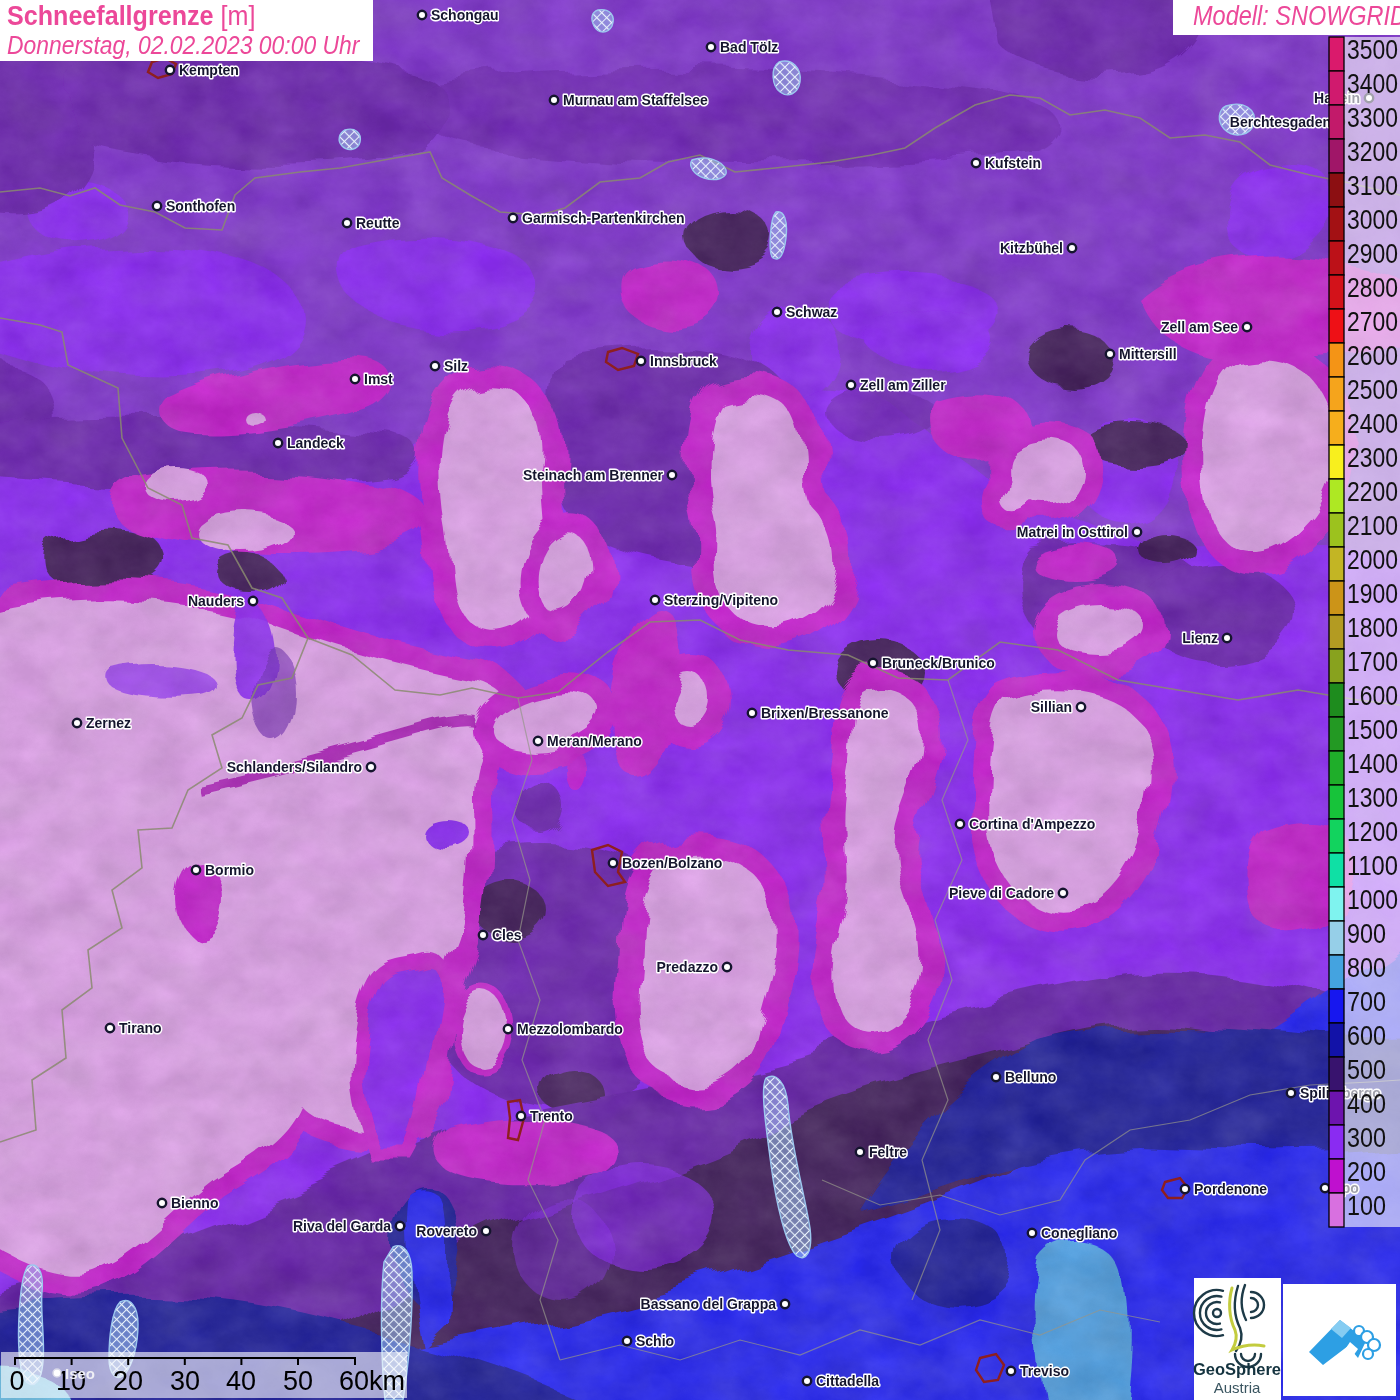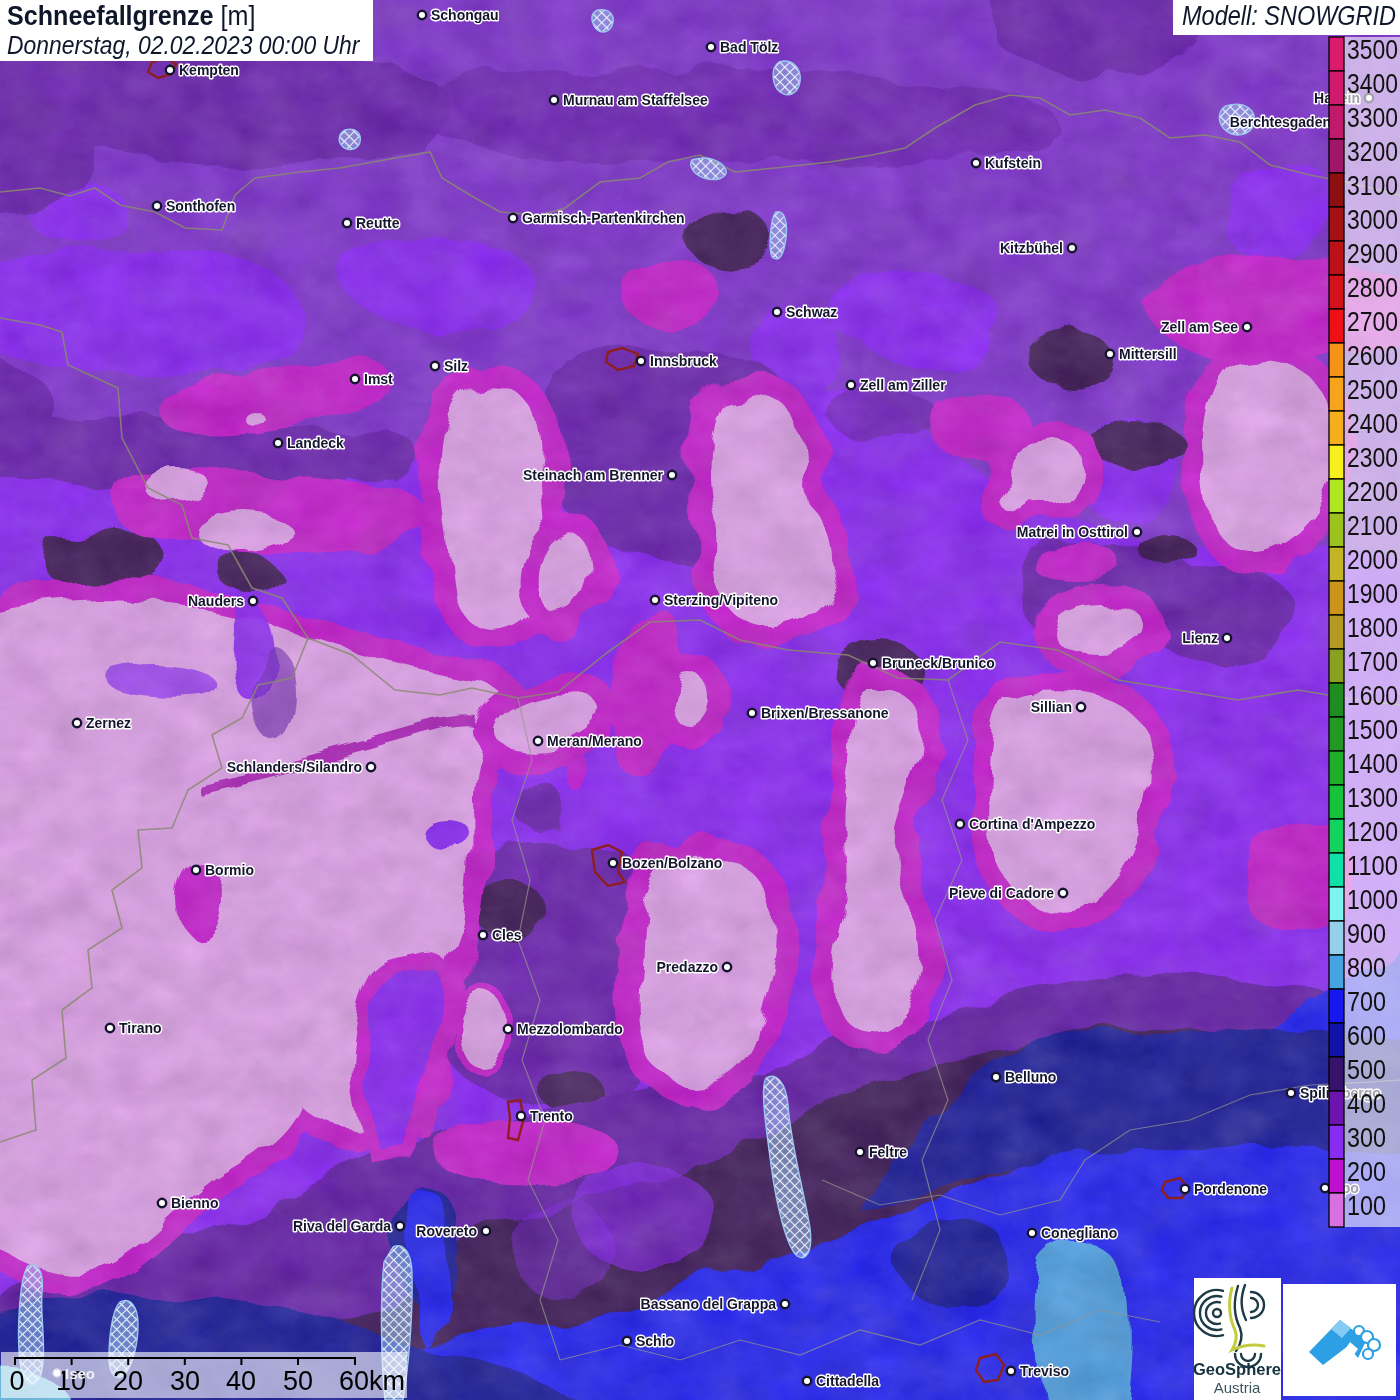--- a/index.html
+++ b/index.html
@@ -1,21 +1,21 @@
 <!DOCTYPE html>
 <html><head>
 <meta charset="utf-8">
 <style>
 html,body{margin:0;padding:0}
 .page{position:relative;width:1400px;height:1400px;overflow:hidden;font-family:"Liberation Sans",sans-serif;background:#8a3ad6}
-.box{position:absolute;background:#fff;color:#0f172a}
+.box{position:absolute;background:#fff;color:#ec4899}
 #title{left:0;top:0;width:373px;height:61px;padding:2px 0 0 7px;box-sizing:border-box;white-space:nowrap;overflow:hidden}
 #title .l1{font-size:27px;line-height:29px;transform:scaleX(0.93);transform-origin:0 0}
 #title .l2{font-size:26px;line-height:28px;font-style:italic;transform:scaleX(0.88);transform-origin:0 0}
-#modell{left:1173px;top:0;width:227px;height:35px;font-size:27px;font-style:italic;padding-left:9px;box-sizing:border-box;line-height:33px;white-space:nowrap;overflow:hidden}
+#modell{left:1173px;top:0;width:227px;height:35px;font-size:27px;font-style:italic;padding-left:20px;box-sizing:border-box;line-height:33px;white-space:nowrap;overflow:hidden}
 #modell span{display:inline-block;transform:scaleX(0.87);transform-origin:0 0}
 </style>
 </head>
 <body>
 <div class="page">
 <svg id="map" width="1400" height="1400" viewBox="0 0 1400 1400" style="position:absolute;left:0;top:0">
 <defs>
   <filter id="d1" x="-20%" y="-20%" width="140%" height="140%">
     <feTurbulence type="fractalNoise" baseFrequency="0.013" numOctaves="3" seed="4" result="t"></feTurbulence>
     <feDisplacementMap in="SourceGraphic" in2="t" scale="26"></feDisplacementMap>

